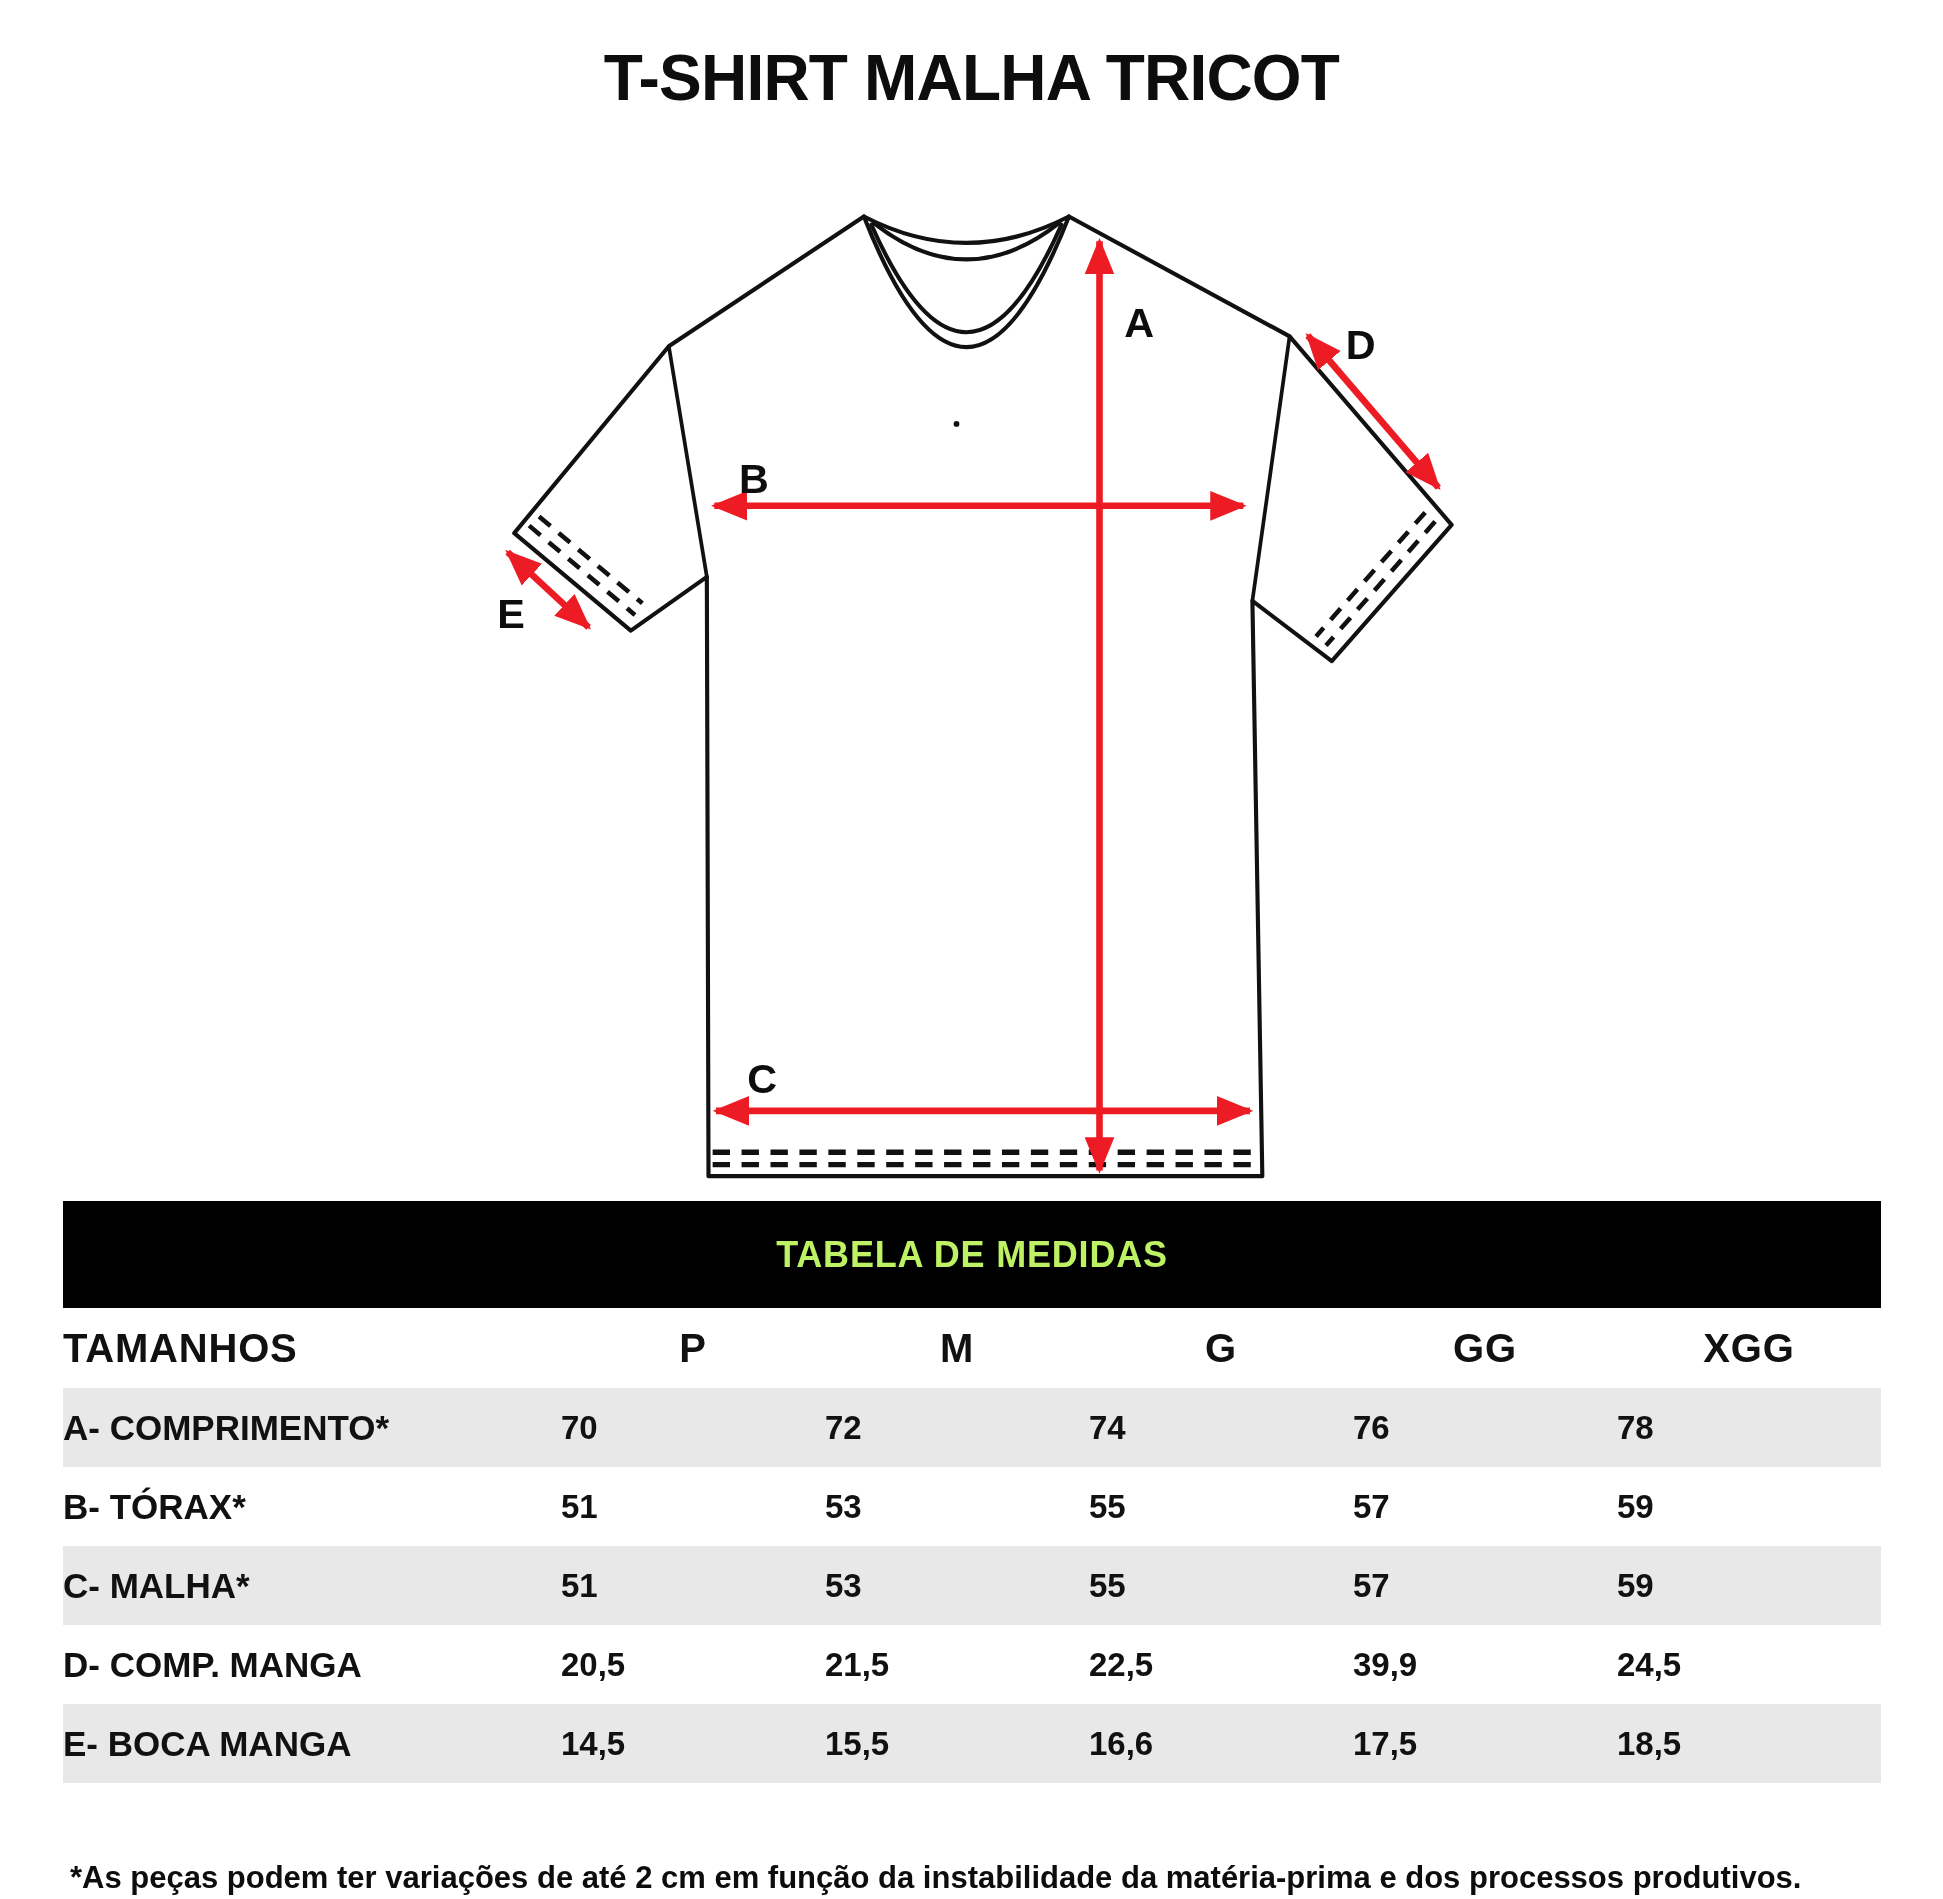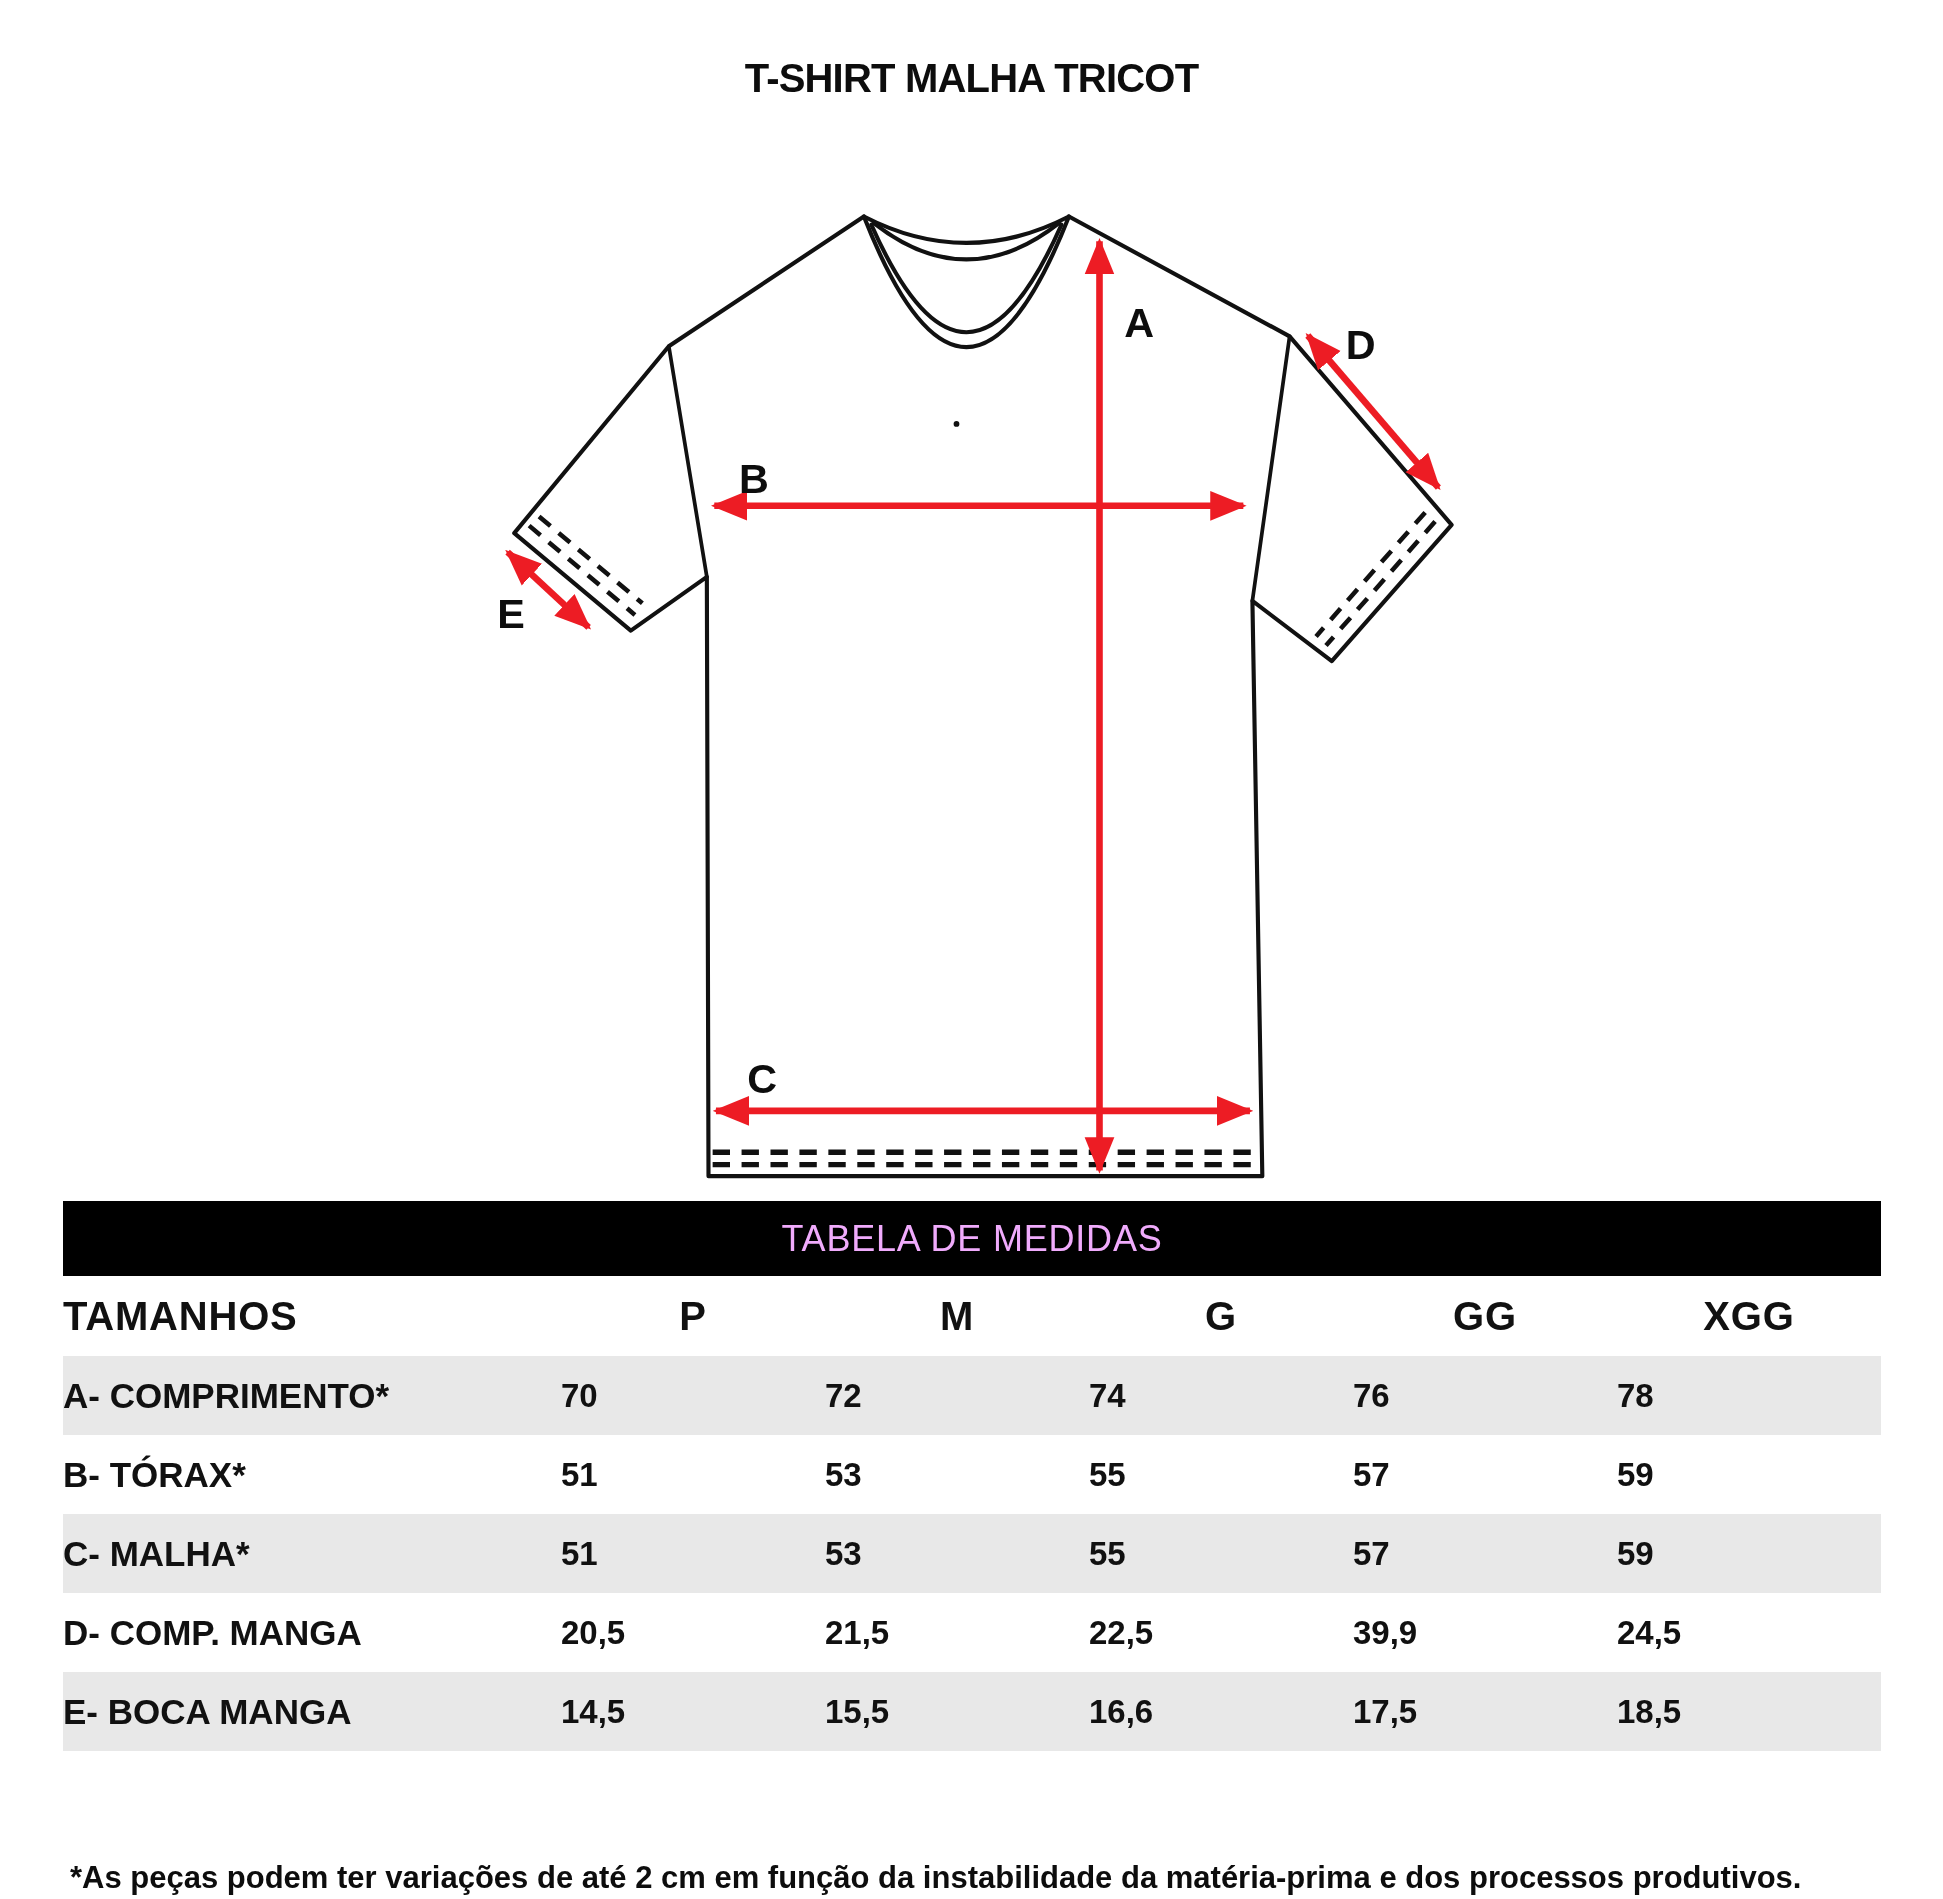--- a/index.html
+++ b/index.html
@@ -2,35 +2,35 @@
 <html style="font-size:13.2px"><head>
 <meta charset="utf-8">
 <style>
   html,body{margin:0;padding:0;background:#ffffff;}
   body{
     width:1943px;height:1899px;position:relative;overflow:hidden;
     font-family:"Liberation Sans", sans-serif;color:#111;
   }
   .page-title{
     position:absolute;left:0;top:48px;width:1943px;height:60px;
-    line-height:60px;text-align:center;font-size:40px;font-weight:bold;
+    line-height:60px;text-align:center;font-size:64px;font-weight:bold;
     letter-spacing:-0.8px;color:#0d0d0d;
   }
   .diagram{position:absolute;left:463px;top:190px;width:1025px;height:992px;}
   .shirt-line{fill:none;stroke:#111;stroke-width:5;stroke-linejoin:round;stroke-linecap:round;}
   .shirt-fill{fill:#fff;stroke:#111;stroke-width:5;stroke-linejoin:round;}
   .seam{fill:none;stroke:#111;stroke-width:4.5;stroke-linecap:round;}
   .stitch{fill:none;stroke:#111;stroke-width:5.5;stroke-dasharray:18 13;stroke-linecap:butt;}
   .hem-stitch{fill:none;stroke:#111;stroke-width:6.5;stroke-dasharray:21 14;}
   .marrow{fill:none;stroke:#ed1c24;stroke-width:8;}
   .mlabel{font-family:"Liberation Sans",sans-serif;font-size:50px;font-weight:bold;fill:#0d0d0d;text-anchor:middle;}
   .size-table{position:absolute;left:63px;top:1201px;width:1818px;}
   .table-title-bar{
-    height:75px;background:#000;color:#f0abfc;display:flex;align-items:center;justify-content:center;
-    font-size:36px;font-weight:normal;letter-spacing:0.8px;
+    height:107px;background:#000;color:#bef264;display:flex;align-items:center;justify-content:center;
+    font-size:36px;font-weight:bold;letter-spacing:0.8px;
   }
   .t-row{display:grid;grid-template-columns:498px repeat(5,1fr);align-items:center;}
   .t-head{height:80px;background:#fff;}
   .t-data{height:79px;}
   .t-data.alt{background:#e8e8e8;}
   .t-head .cell{font-size:40px;font-weight:bold;text-align:center;letter-spacing:0.8px;}
   .t-head .cell.first{text-align:left;}
   .t-data .cell{font-size:33px;font-weight:bold;text-align:left;}
   .t-data .cell.first{font-size:35px;text-align:left;}
   .footnote{

